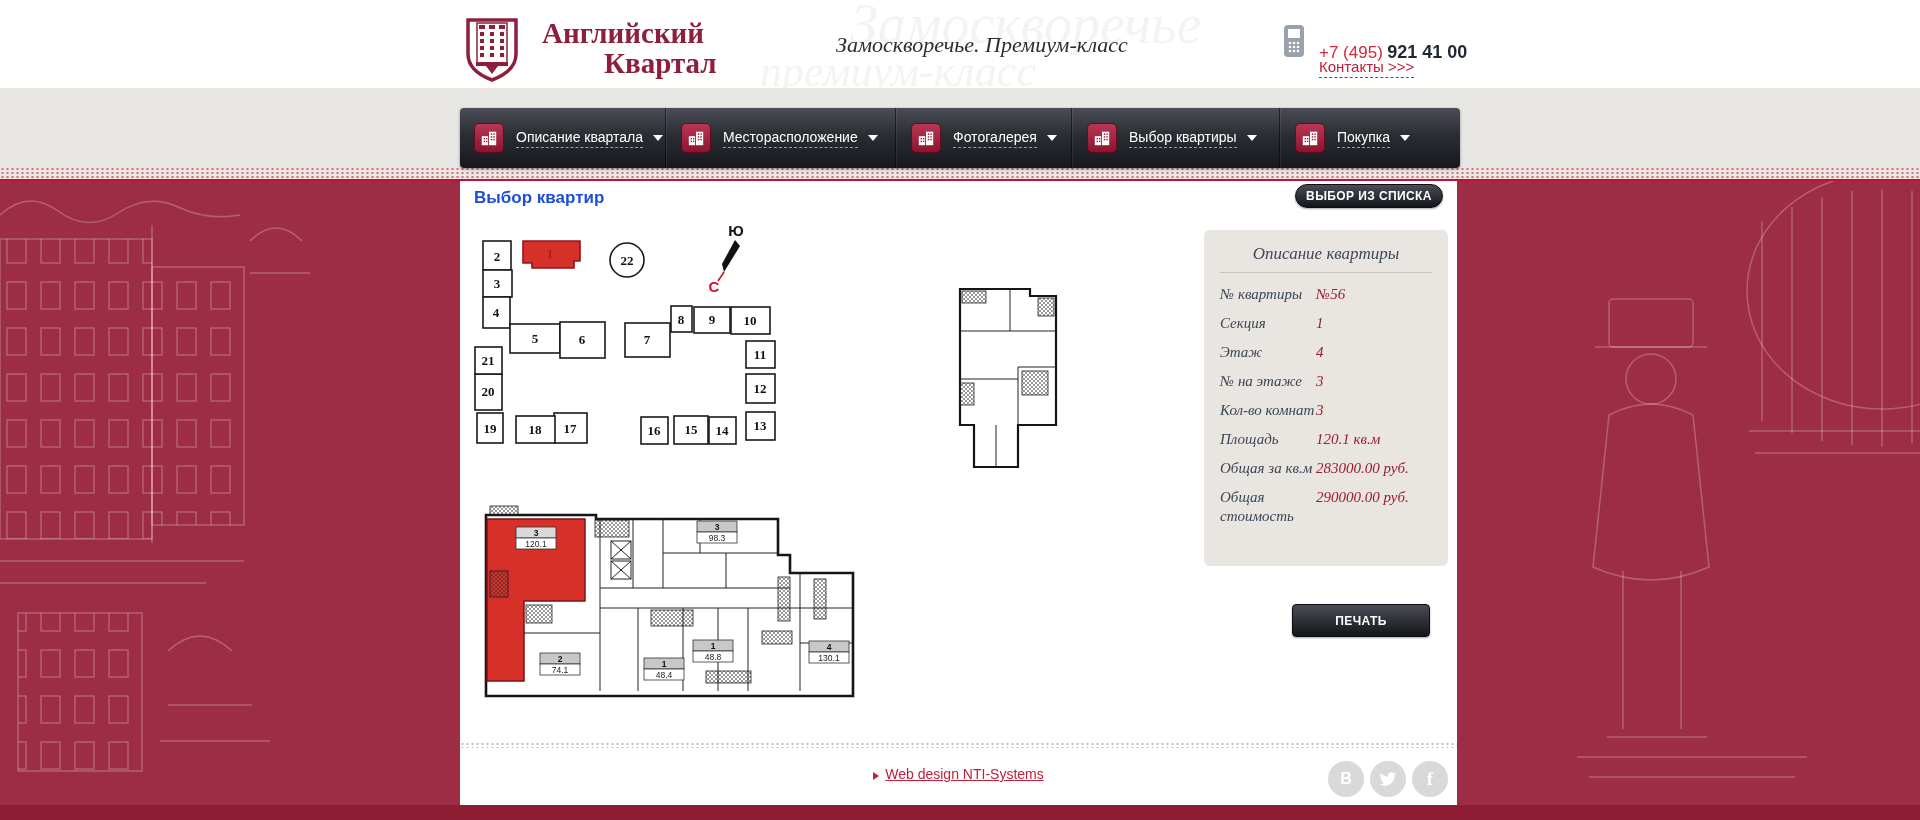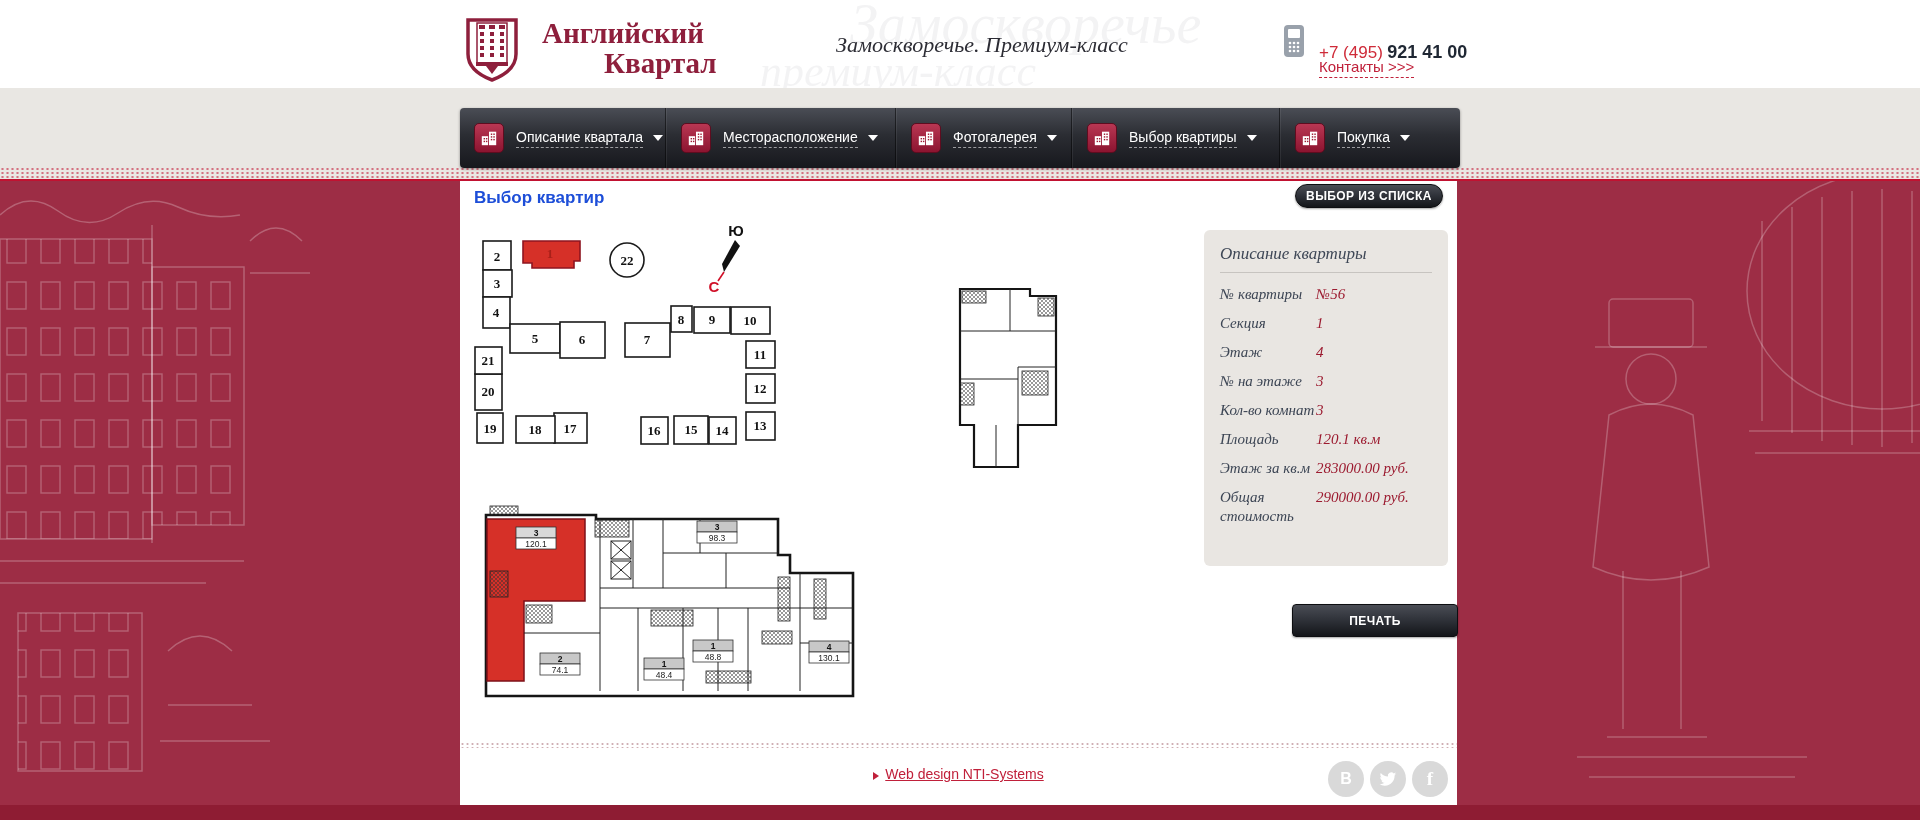--- a/index.html
+++ b/index.html
@@ -43,25 +43,25 @@
   .band { position:absolute; top:181px; height:624px; background:#9d2d45; }
   .band-left { left:0; width:460px; }
   .band-right { left:1457px; width:463px; }
   .bottom-bar { position:absolute; left:0; top:805px; width:1920px; height:15px; background:#8e1c33; }
 
   
   .content { position:absolute; left:460px; top:181px; width:997px; height:624px; background:#fff; }
   .page-title { position:absolute; left:14px; top:7px; font-size:17px; font-weight:bold; color:#1d4ed8; }
   .dark-btn { position:absolute; display:flex; align-items:center; justify-content:center; color:#fff; font-size:12px; font-weight:bold; letter-spacing:.4px; border-radius:4px; background:linear-gradient(#4a4d55 0%, #2e3138 50%, #131519 100%); border:1px solid #0d0e11; box-shadow:0 1px 2px rgba(0,0,0,.35); cursor:pointer; }
   .list-btn { left:835px; top:3px; width:148px; height:24px;border-radius:15px; }
-  .print-btn { left:832px; top:423px; width:166px; height:33px; }
+  .print-btn { left:832px; top:423px; width:138px; height:33px; }
 
   
   .panel { position:absolute; left:744px; top:49px; width:244px; height:336px; background:#e9e6e2; border-radius:6px; padding:14px 16px; font-family:"Liberation Serif", serif; font-style:italic; }
-  .panel-title { font-size:17px; color:#3e4756; padding-bottom:8px; border-bottom:1px solid #c7c4c0; margin-bottom:12px; }
+  .panel-title { text-align:center; font-size:17px; color:#3e4756; padding-bottom:8px; border-bottom:1px solid #c7c4c0; margin-bottom:12px; }
   .panel-row { display:flex; align-items:flex-start; margin-bottom:10px; font-size:15px; line-height:19px; }
   .panel-label { width:96px; flex:none; color:#3c4554; }
   .panel-value { color:#9c1b30; }
 
   
   .footer-divider { position:absolute; left:0; top:561px; width:997px; height:6px; background-image:radial-gradient(rgba(150,80,90,.45) 1px, transparent 1.3px); background-size:5px 4px; }
   .footer-text { position:absolute; left:0; top:578px; width:997px; text-align:center; font-size:14px; color:#4b4b4b; }
   .design-link { display:inline-block; margin-top:7px; color:#c0203a; text-decoration:underline; cursor:pointer; position:relative; padding-left:12px; }
   .design-link::before { content:""; position:absolute; left:0; top:6px; width:0; height:0; border-top:4px solid transparent; border-bottom:4px solid transparent; border-left:6px solid #c0203a; }
   .social { position:absolute; left:868px; top:580px; display:flex; gap:6px; }
@@ -414,21 +414,21 @@
       </div>
       <div class="panel-row">
         <span class="panel-label">Кол-во комнат</span>
         <span class="panel-value">3</span>
       </div>
       <div class="panel-row">
         <span class="panel-label">Площадь</span>
         <span class="panel-value">120.1 кв.м</span>
       </div>
       <div class="panel-row">
-        <span class="panel-label">Этаж за кв.м</span>
+        <span class="panel-label">Общая за кв.м</span>
         <span class="panel-value">283000.00 руб.</span>
       </div>
       <div class="panel-row">
         <span class="panel-label">Общая стоимость</span>
         <span class="panel-value">290000.00 руб.</span>
       </div>
     </div>
 
     <svg style="position:absolute;left:18px;top:312px" width="380" height="213" viewBox="0 0 380 213">
       <defs>

